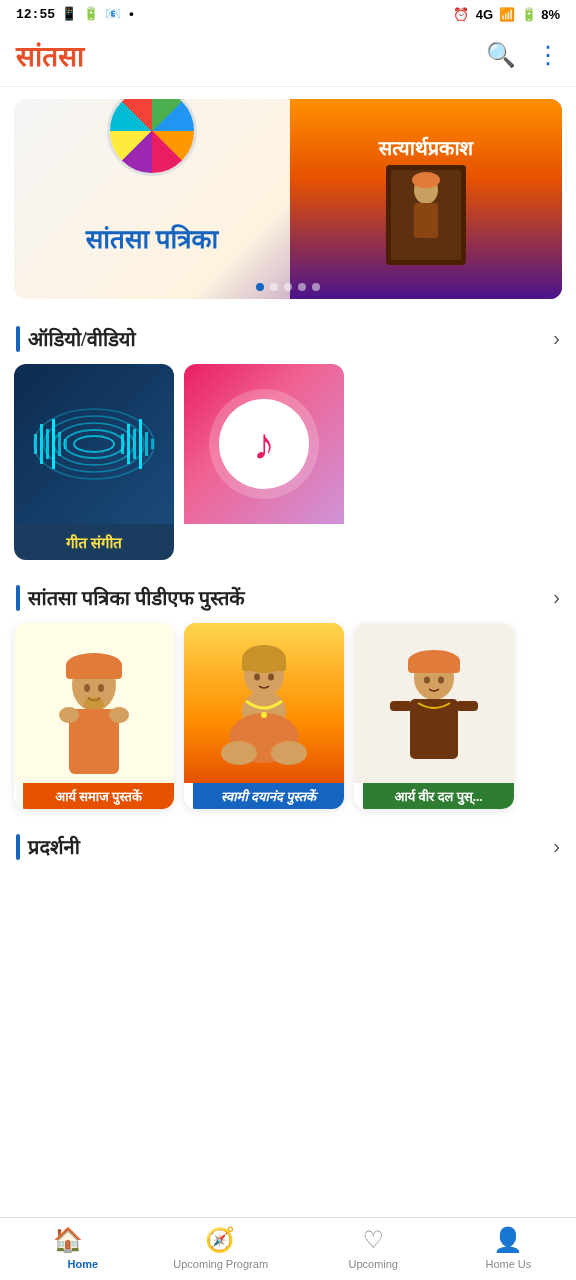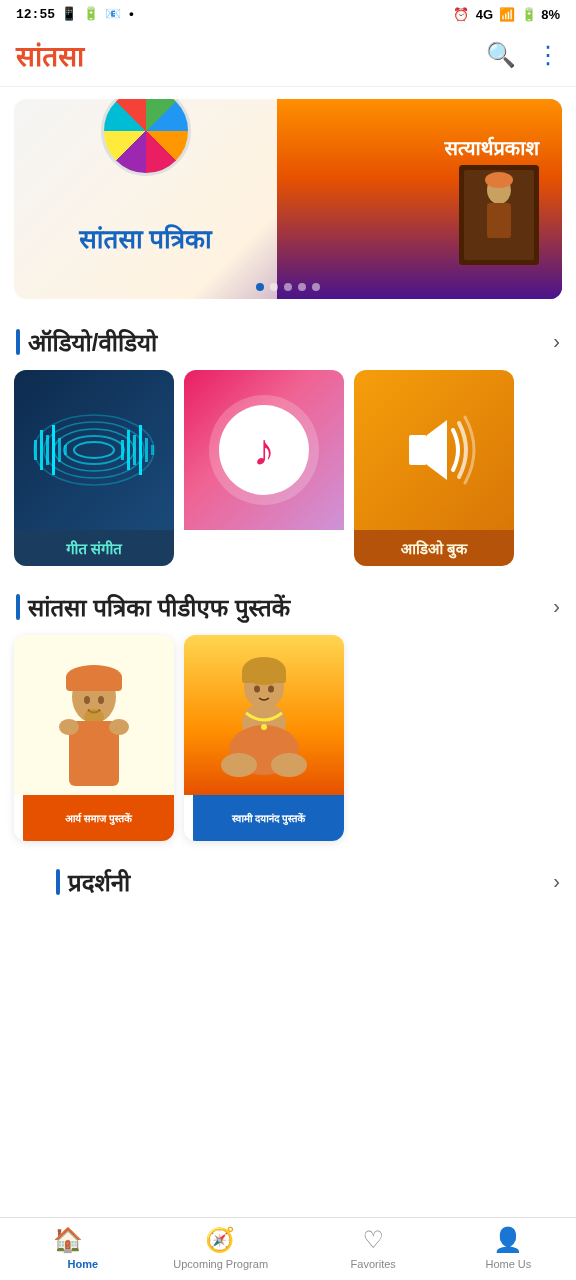--- a/index.html
+++ b/index.html
@@ -84,23 +84,23 @@
       font-weight: 700;
       color: #1565c0;
       letter-spacing: 1px;
     }
     .banner-right {
       flex: 1;
       height: 100%;
       background: linear-gradient(180deg, #ff8f00 0%, #e65100 40%, #4a148c 100%);
       display: flex;
       flex-direction: column;
-      align-items: flex-end;
+      align-items: center;
       justify-content: center;
-      padding: 23px;
+      padding: 10px;
       position: relative;
     }
     .banner-book-title {
       color: #fff;
       font-size: 20px;
       font-weight: 900;
       font-family: serif;
       text-align: center;
       margin-bottom: 4px;
     }
@@ -139,24 +139,24 @@
       align-items: center;
       gap: 8px;
     }
     .section-bar {
       width: 4px;
       height: 26px;
       background: #1565c0;
       border-radius: 2px;
     }
     .section-title {
-      font-size: 24px;
+      font-size: 20px;
       font-weight: 700;
       color: #222;
-      font-family: Liberation Sans, sans-serif;
+      font-family: Liberation Serif, serif;
     }
     .chevron-right {
       font-size: 20px;
       color: #555;
     }
 
     
     .media-scroll {
       display: flex;
       gap: 10px;
@@ -183,21 +183,21 @@
       background: linear-gradient(135deg, #0d2b4e 0%, #1a4a7a 100%);
     }
     .media-card-img.music-bg {
       background: linear-gradient(135deg, #e91e63 0%, #f06292 40%, #ce93d8 100%);
     }
     .media-card-img.audio-bg {
       background: linear-gradient(135deg, #f59e0b 0%, #d97706 100%);
     }
     .media-card-label {
       background: #1a3c5e;
-      color: #5eead4;
+      color: #fde047;
       text-align: center;
       padding: 8px 4px;
       font-size: 15px;
       font-weight: 600;
       font-family: serif;
     }
     .media-card-label.music { background: #c0392b; color: #fff; }
     .media-card-label.audio { background: #b45309; color: #fff8e1; }
 
     
@@ -241,31 +241,31 @@
       overflow: hidden;
       display: flex;
       align-items: flex-start;
       justify-content: center;
       background: #fffde7;
     }
     .book-card-label {
       background: #e65100;
       color: #fff;
       text-align: center;
-      padding: 16px 4px;
-      font-size: 10px;
+      padding: 4px 4px;
+      font-size: 13px;
       font-weight: 700;
       font-family: serif;
       margin-left: 9px;
     }
-    .book-card-label.swami { background: #1565c0; }
+    .book-card-label.swami { background: #1565c0; font-style: italic; }
     .book-card-label.arya-veer { background: #2e7d32; }
 
     
-    .section-padded { padding-bottom: 20px; margin-left: 40px; }
+    .section-padded { padding-bottom: 20px; }
 
     
     .bottom-nav {
       position: fixed;
       bottom: 0;
       left: 0;
       width: 576px;
       background: #fff;
       border-top: 1px solid #e0e0e0;
       display: flex;
@@ -386,34 +386,20 @@
   </div>
 
   <div class="media-card">
     <div class="media-card-img music-bg">
       <div class="music-icon-wrap">
         <span class="music-note">♪</span>
       </div>
     </div>
   </div>
 
-  <div class="media-card">
-    <div class="media-card-img audio-bg">
-      <svg width="90" height="90" viewBox="0 0 90 90">
-
-        <rect x="20" y="30" width="18" height="30" fill="white" rx="2"></rect>
-        <polygon points="38,30 58,15 58,75 38,60" fill="white"></polygon>
-
-        <path d="M64,25 Q74,45 64,65" fill="none" stroke="white" stroke-width="4" stroke-linecap="round"></path>
-        <path d="M70,18 Q84,45 70,72" fill="none" stroke="white" stroke-width="4" stroke-linecap="round" opacity="0.7"></path>
-        <path d="M76,12 Q94,45 76,78" fill="none" stroke="white" stroke-width="3" stroke-linecap="round" opacity="0.4"></path>
-      </svg>
-    </div>
-    <div class="media-card-label audio">आडिओ बुक</div>
-  </div>
 </div>
 
 <div class="section-header">
   <div class="section-title-wrap">
     <div class="section-bar"></div>
     <span class="section-title">सांतसा पत्रिका पीडीएफ पुस्तकें</span>
   </div>
   <span class="chevron-right">›</span>
 </div>
 
@@ -472,20 +458,44 @@
         <ellipse cx="55" cy="130" rx="18" ry="12" fill="#d4a060"></ellipse>
         <ellipse cx="105" cy="130" rx="18" ry="12" fill="#d4a060"></ellipse>
 
         <path d="M62,78 Q80,92 98,78" stroke="#ffeb3b" stroke-width="3" fill="none"></path>
         <circle cx="80" cy="92" r="3" fill="#ffeb3b"></circle>
       </svg>
     </div>
     <div class="book-card-label swami">स्वामी दयानंद पुस्तकें</div>
   </div>
 
+  <div class="book-card">
+    <div class="book-card-img" style="background: #fffde7;">
+      <svg width="160" height="160" viewBox="0 0 160 160">
+        <rect width="160" height="160" fill="#f5f0e8"></rect>
+
+        <ellipse cx="80" cy="55" rx="20" ry="22" fill="#d4a060"></ellipse>
+
+        <ellipse cx="80" cy="38" rx="26" ry="11" fill="#e07b39"></ellipse>
+        <rect x="54" y="36" width="52" height="14" fill="#e07b39" rx="4"></rect>
+
+        <ellipse cx="73" cy="57" rx="3" ry="3.5" fill="#5d3010" opacity="0.7"></ellipse>
+        <ellipse cx="87" cy="57" rx="3" ry="3.5" fill="#5d3010" opacity="0.7"></ellipse>
+        <path d="M75,66 Q80,70 85,66" stroke="#5d3010" stroke-width="1.5" fill="none"></path>
+
+        <rect x="56" y="76" width="48" height="60" fill="#6d3410" rx="5"></rect>
+
+        <rect x="36" y="78" width="22" height="10" fill="#6d3410" rx="4"></rect>
+        <rect x="102" y="78" width="22" height="10" fill="#6d3410" rx="4"></rect>
+
+        <path d="M64,80 Q80,90 96,80" stroke="#ffd700" stroke-width="2" fill="none" opacity="0.8"></path>
+      </svg>
+    </div>
+    <div class="book-card-label arya-veer">आर्य वीर दल पुस्...</div>
+  </div>
 </div>
 
 <div class="section-header section-padded">
   <div class="section-title-wrap">
     <div class="section-bar"></div>
     <span class="section-title">प्रदर्शनी</span>
   </div>
   <span class="chevron-right">›</span>
 </div>
 
@@ -495,19 +505,19 @@
   <div class="nav-item">
     <span class="nav-icon active">🏠</span>
     <span class="nav-label active">Home</span>
   </div>
   <div class="nav-item">
     <span class="nav-icon">🧭</span>
     <span class="nav-label">Upcoming Program</span>
   </div>
   <div class="nav-item">
     <span class="nav-icon">♡</span>
-    <span class="nav-label">Favorites</span>
+    <span class="nav-label">Upcoming</span>
   </div>
   <div class="nav-item">
     <span class="nav-icon">👤</span>
     <span class="nav-label">Home Us</span>
   </div>
 </div>
 
 </body></html>

